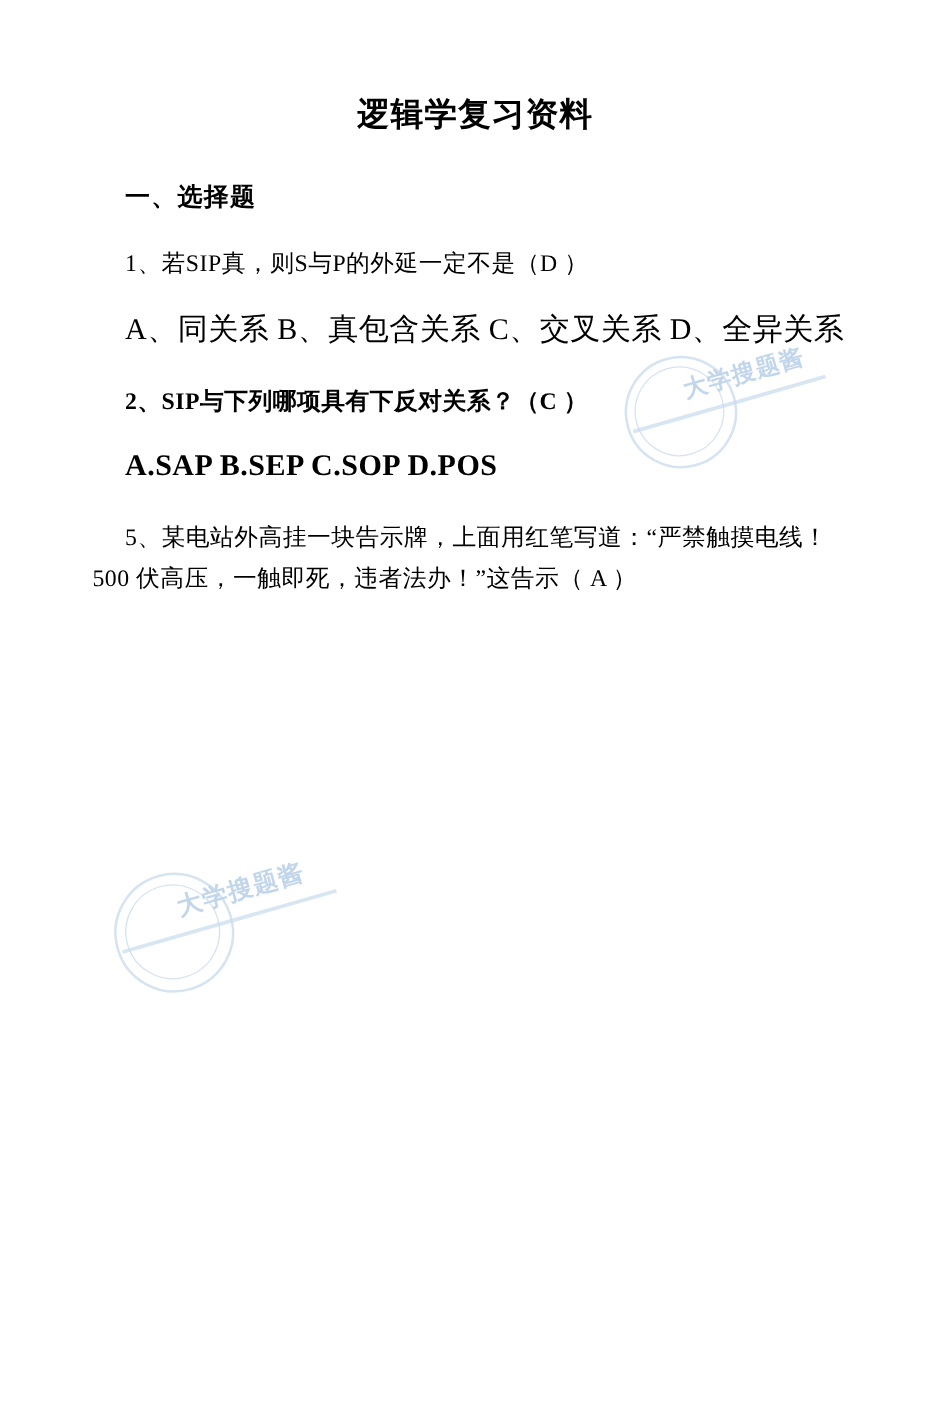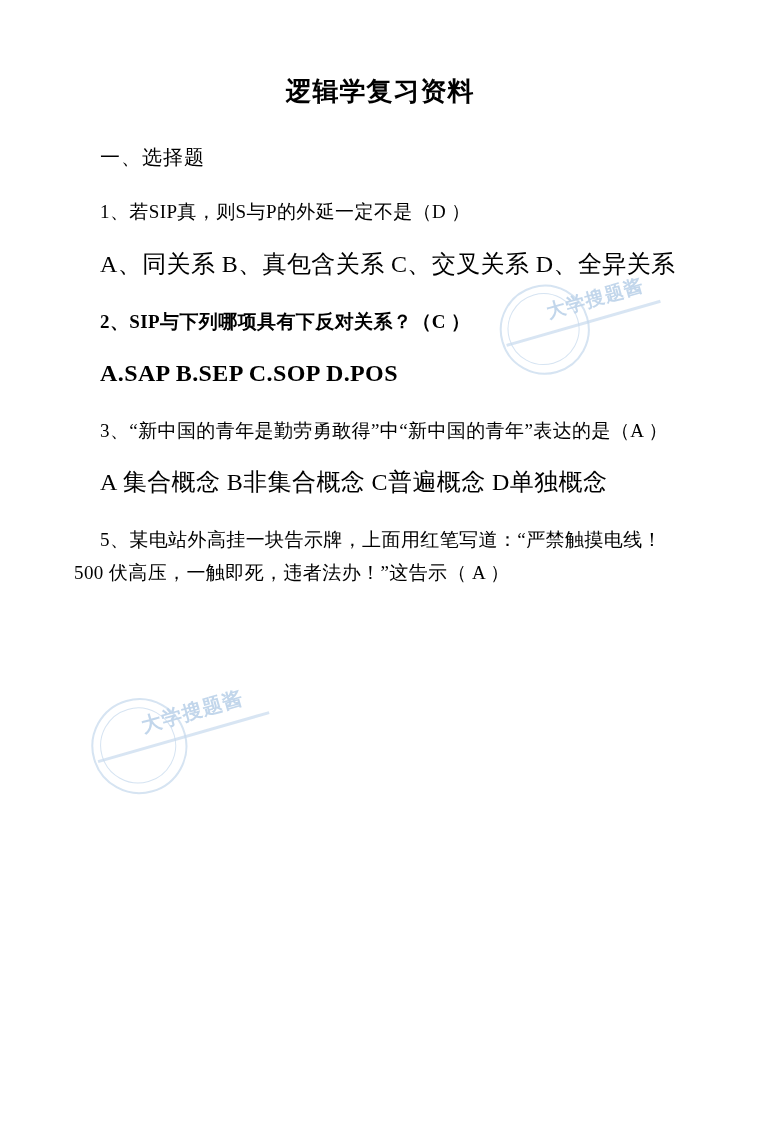--- a/index.html
+++ b/index.html
@@ -28,21 +28,21 @@
     text-align: center;
     font-size: 26px;
     font-weight: bold;
     letter-spacing: 1px;
     margin: 12px 0 34px 0;
     line-height: 1.4;
   }
 
   .section-heading {
     font-size: 20px;
-    font-weight: normal;
+    font-weight: bold;
     margin: 0 0 24px 26px;
     letter-spacing: 1px;
   }
 
   .q-block {
     margin-bottom: 20px;
   }
 
   .q-line {
     font-size: 19px;
@@ -115,24 +115,20 @@
   <div class="q-block">
     <p class="q-line">1、若SIP真，则S与P的外延一定不是（D  ）</p>
     <p class="opt-line">A、同关系      B、真包含关系    C、交叉关系    D、全异关系</p>
   </div>
 
   <div class="q-block">
     <p class="q-line bold">2、SIP与下列哪项具有下反对关系？（C ）</p>
     <p class="opt-line bold noindent" style="margin-left:26px;">A.SAP      B.SEP     C.SOP      D.POS</p>
   </div>
 
-  <div class="q-block">
-    <p class="q-line">3、“新中国的青年是勤劳勇敢得”中“新中国的青年”表达的是（A   ）</p>
-    <p class="opt-line">A   集合概念        B非集合概念      C普遍概念      D单独概念</p>
-  </div>
 
 
   <div class="q-block">
     <p class="q-line">5、某电站外高挂一块告示牌，上面用红笔写道：“严禁触摸电线！500 伏高压，一触即死，违者法办！”这告示（ A ）</p>
   </div>
 
   <div class="watermark" id="wm1">
     <span class="wm-ring r1"></span>
     <span class="wm-ring r2"></span>
     <span class="bar"></span>

